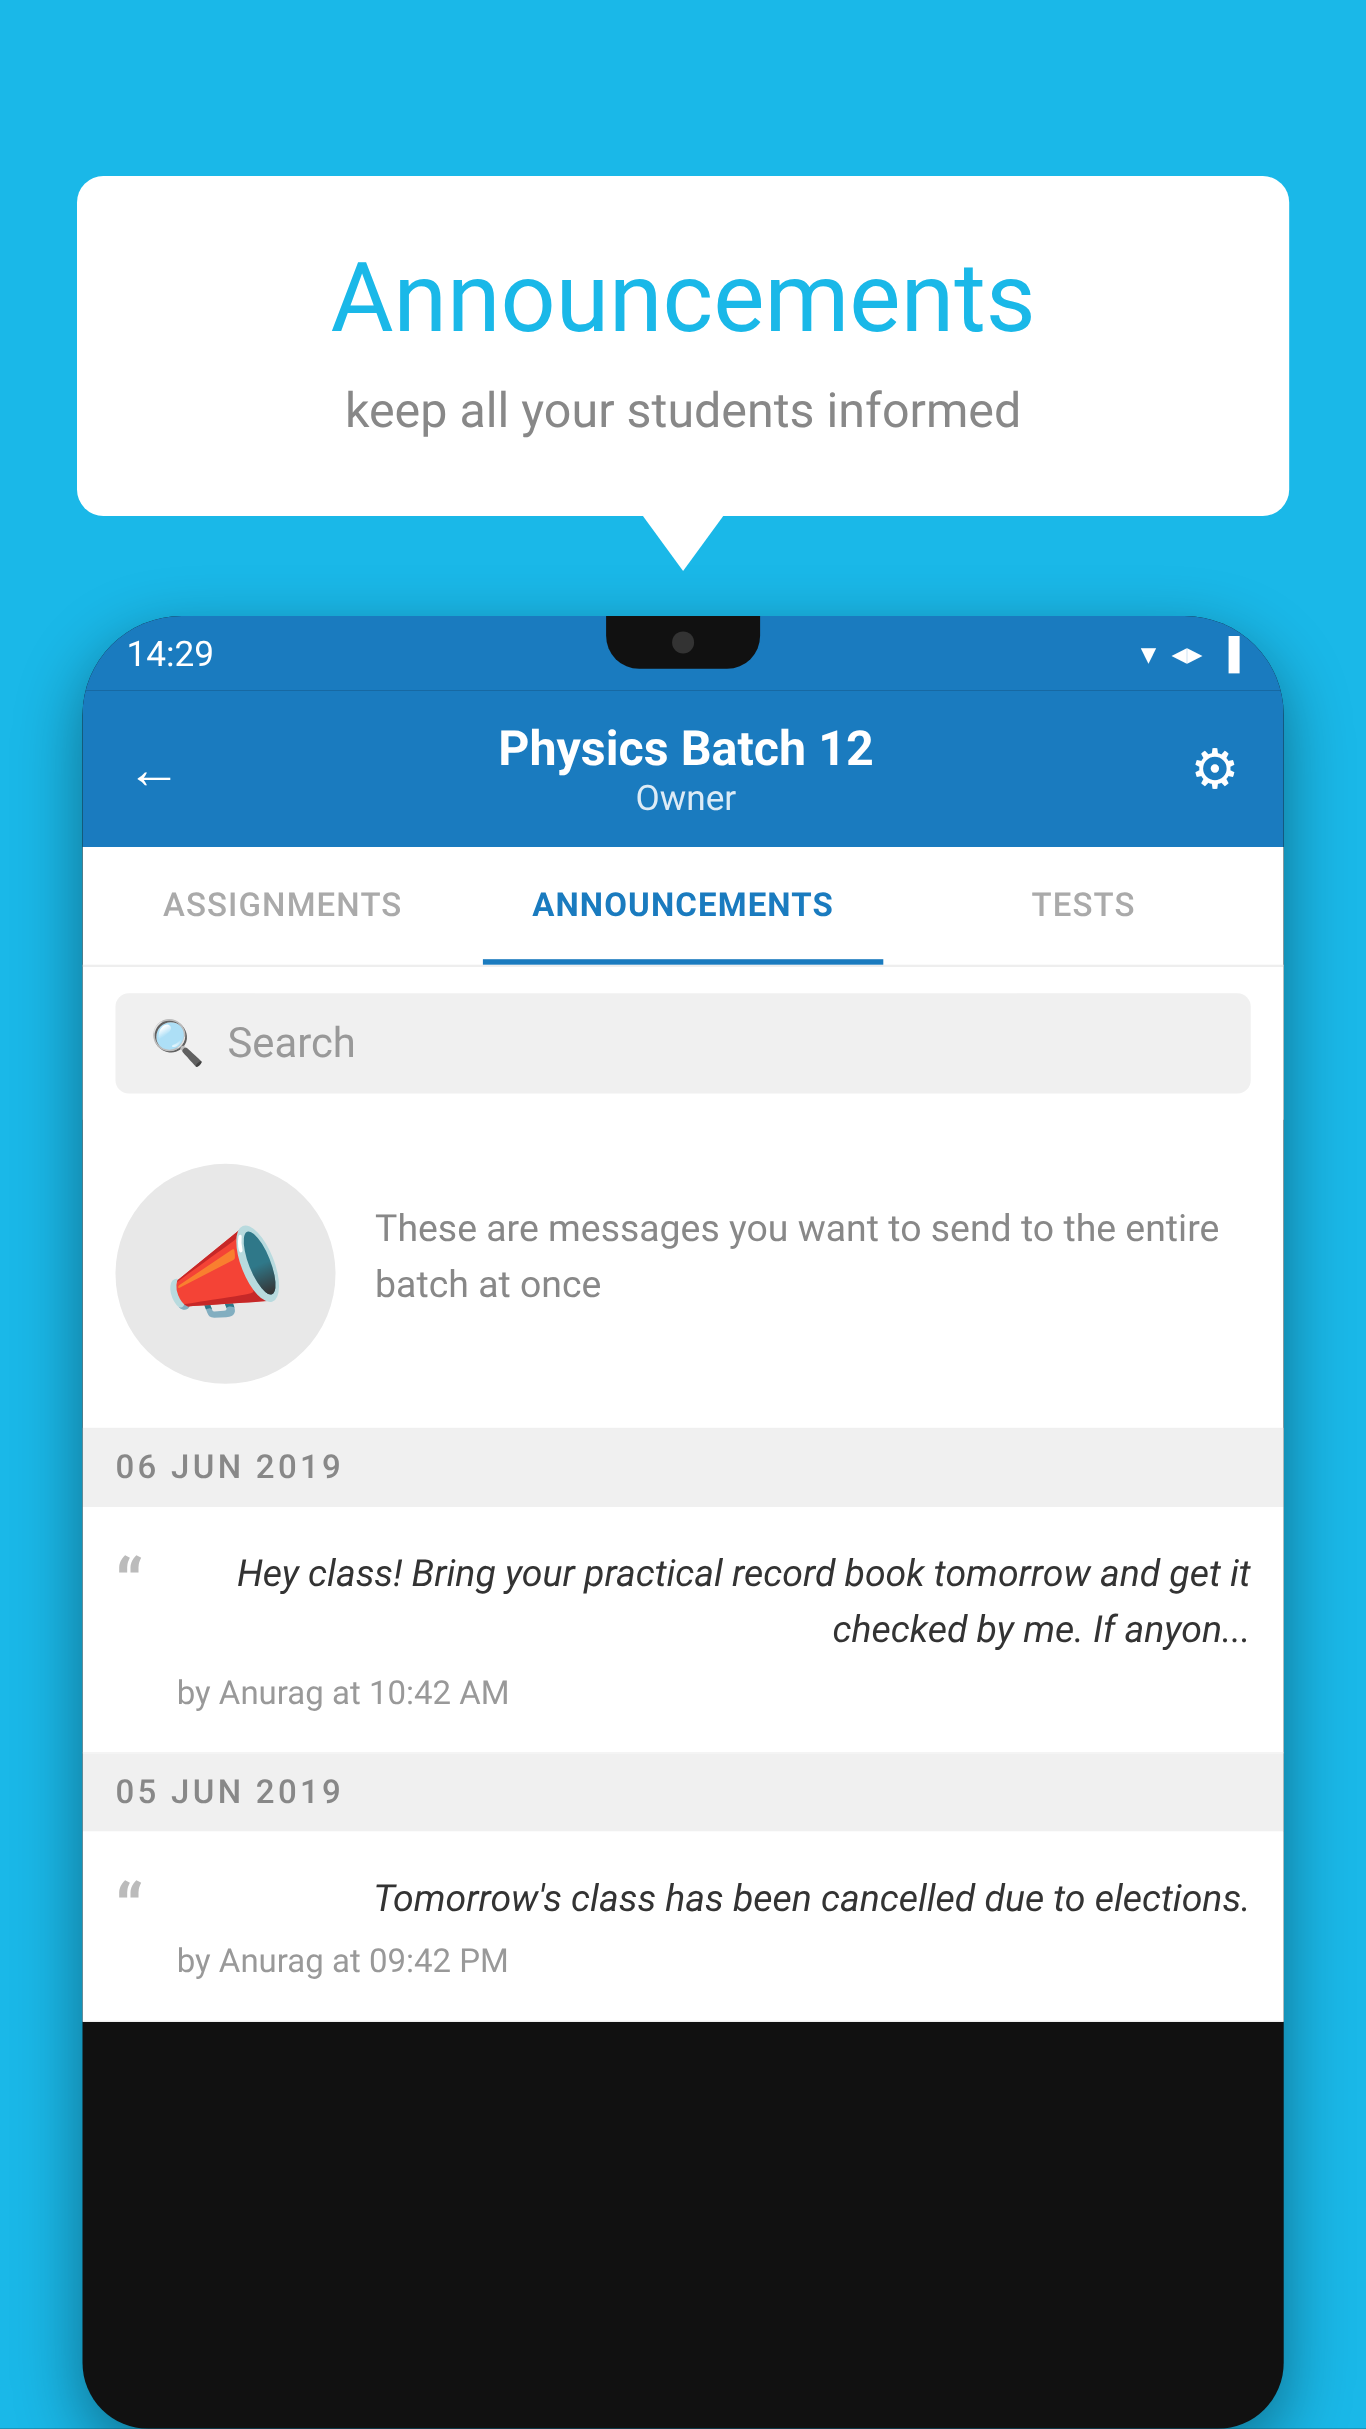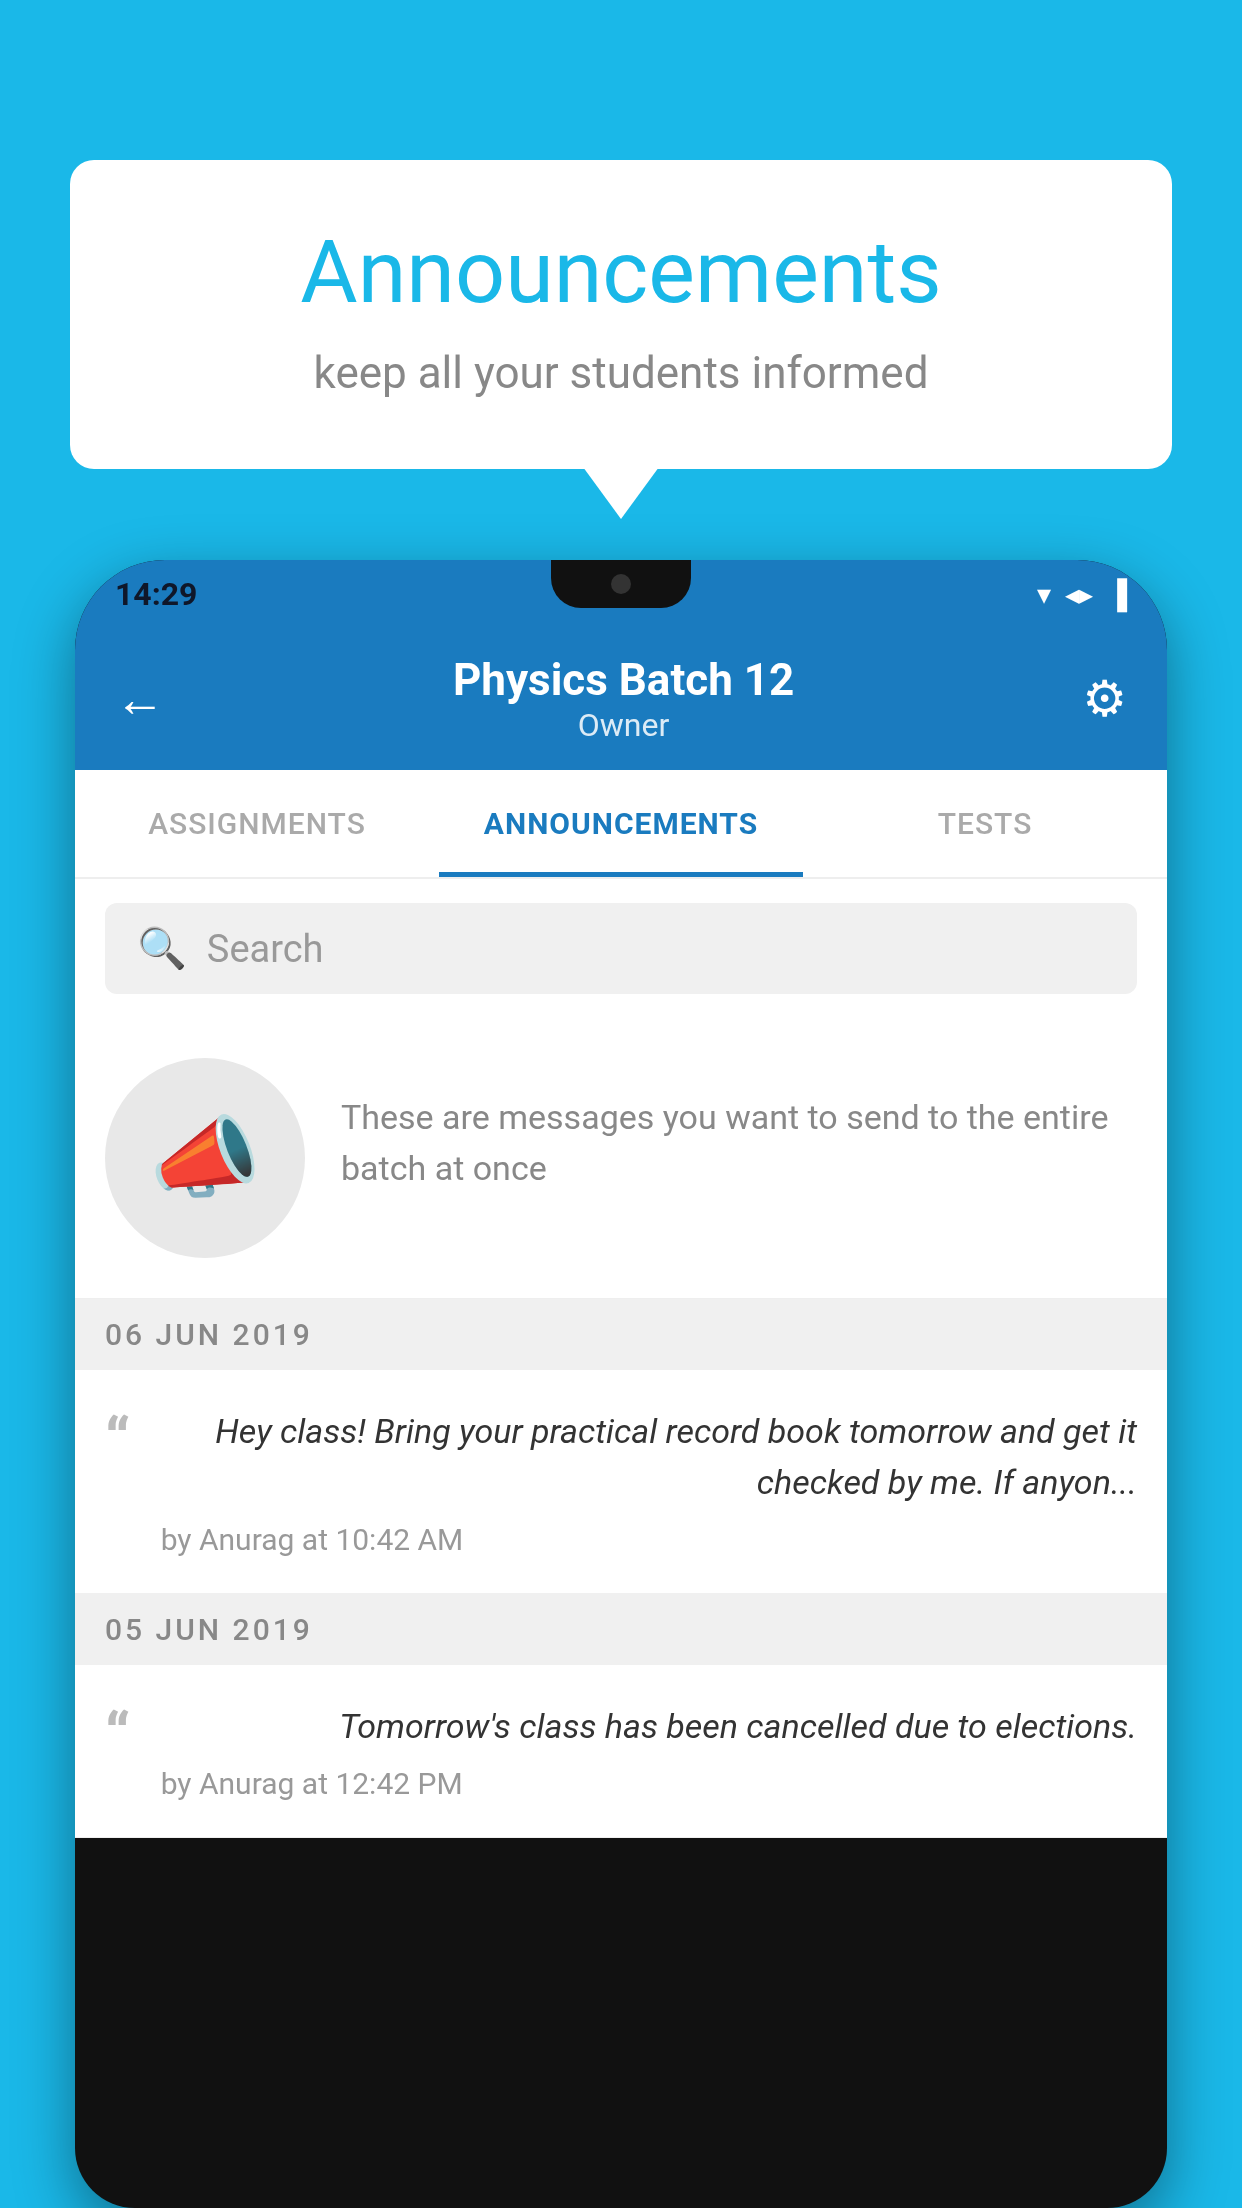--- a/index.html
+++ b/index.html
@@ -78,23 +78,23 @@
       background: #1a7bbf;
       height: 68px;
       display: flex;
       align-items: center;
       justify-content: space-between;
       padding: 0 40px;
       position: relative;
     }
 
     .status-time {
-      color: #0f172a;
+      color: #ffffff;
       font-size: 32px;
-      font-weight: 700;
+      font-weight: 400;
     }
 
     .status-icons {
       display: flex;
       align-items: center;
       gap: 14px;
     }
 
     .status-icons span {
       color: white;
@@ -384,19 +384,19 @@
         <div class="announcement-meta">by Anurag at 10:42 AM</div>
       </div>
     </div>
 
     <div class="date-divider">05  JUN  2019</div>
 
     <div class="announcement-item">
       <div class="quote-icon">“</div>
       <div class="announcement-content">
         <div class="announcement-text">Tomorrow's class has been cancelled due to elections.</div>
-        <div class="announcement-meta">by Anurag at 12:42 PM</div>
+        <div class="announcement-meta">by Anurag at 09:42 PM</div>
       </div>
     </div>
 
   </div>
 
 </div>
 
 </body></html>

